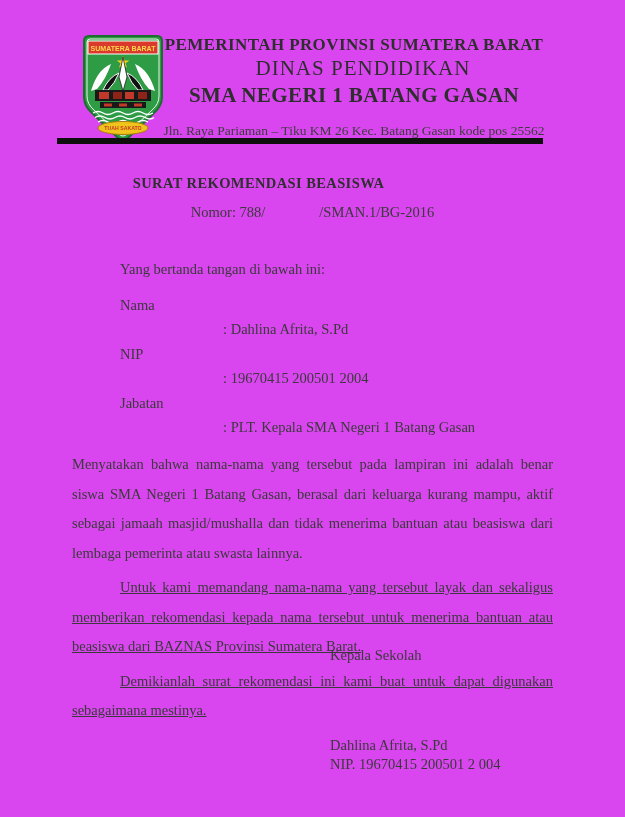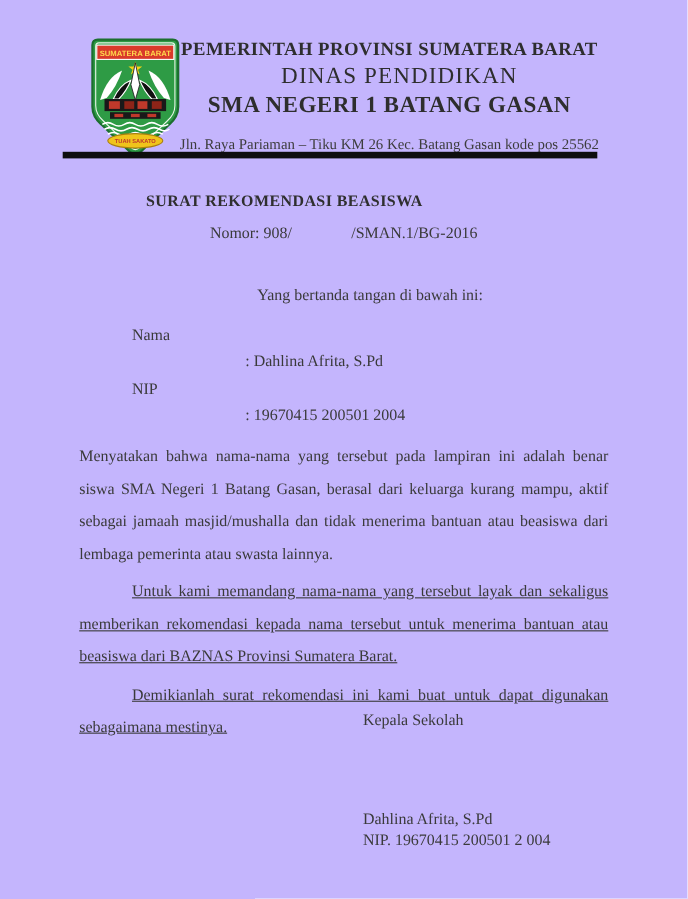--- a/index.html
+++ b/index.html
@@ -4,21 +4,21 @@
 <style>
   html, body {
     margin: 0;
     padding: 0;
     background: #ffffff;
   }
   .page {
     position: relative;
     width: 625px;
     height: 817px;
-    background: #c4b5fd;
+    background: #d946ef;
     font-family: "Liberation Serif", serif;
     color: #3a3a3a;
     overflow: hidden;
   }
 
   
   .logo {
     position: absolute;
     left: 78px;
     top: 33px;
@@ -102,21 +102,20 @@
     left: 72px;
     top: 258px;
     width: 481px;
     font-size: 14.5px;
     color: #3a3a3a;
   }
   .opening {
     padding-left: 48px;
     line-height: 22px;
     margin: 0 0 13px 0;
-    text-align: center;
   }
   .kv-row {
     display: flex;
     padding-left: 48px;
     line-height: 25px;
     justify-content: center;
   }
   .kv-label { width: 103px; flex: 0 0 103px; }
   .kv-value { flex: 1; margin-top: 24px; }
   .paragraphs { margin-top: 10px; }
@@ -182,33 +181,37 @@
     <div class="hdr-line1">PEMERINTAH PROVINSI SUMATERA BARAT</div>
     <div class="hdr-line2">DINAS PENDIDIKAN</div>
     <div class="hdr-line3">SMA NEGERI 1 BATANG GASAN</div>
     <div class="hdr-line4">Jln. Raya Pariaman – Tiku KM 26 Kec. Batang Gasan kode pos 25562</div>
   </div>
 
   <div class="divider"></div>
 
   <div class="letter-title">SURAT REKOMENDASI BEASISWA</div>
   <div class="letter-number">
-    <span>Nomor: 908/</span><span class="number-gap"></span><span>/SMAN.1/BG-2016</span>
+    <span>Nomor: 788/</span><span class="number-gap"></span><span>/SMAN.1/BG-2016</span>
   </div>
 
   <div class="content">
     <p class="opening">Yang bertanda tangan di bawah ini:</p>
 
     <div class="kv-row">
       <span class="kv-label">Nama</span>
       <span class="kv-value">: Dahlina Afrita, S.Pd</span>
     </div>
     <div class="kv-row">
       <span class="kv-label">NIP</span>
       <span class="kv-value">: 19670415 200501 2004</span>
+    </div>
+    <div class="kv-row">
+      <span class="kv-label">Jabatan</span>
+      <span class="kv-value">: PLT. Kepala SMA Negeri 1 Batang Gasan</span>
     </div>
 
     <div class="paragraphs">
       <p class="para">Menyatakan bahwa nama-nama yang tersebut pada lampiran ini adalah benar siswa SMA Negeri 1 Batang Gasan, berasal dari keluarga kurang mampu, aktif sebagai jamaah masjid/mushalla dan tidak menerima bantuan atau beasiswa dari lembaga pemerinta atau swasta lainnya.</p>
       <p class="para indented">Untuk kami memandang nama-nama yang tersebut layak dan sekaligus memberikan rekomendasi kepada nama tersebut untuk menerima bantuan atau beasiswa dari BAZNAS Provinsi Sumatera Barat.</p>
       <p class="para indented">Demikianlah surat rekomendasi ini kami buat untuk dapat digunakan sebagaimana mestinya.</p>
     </div>
   </div>
 
   <div class="signature">

